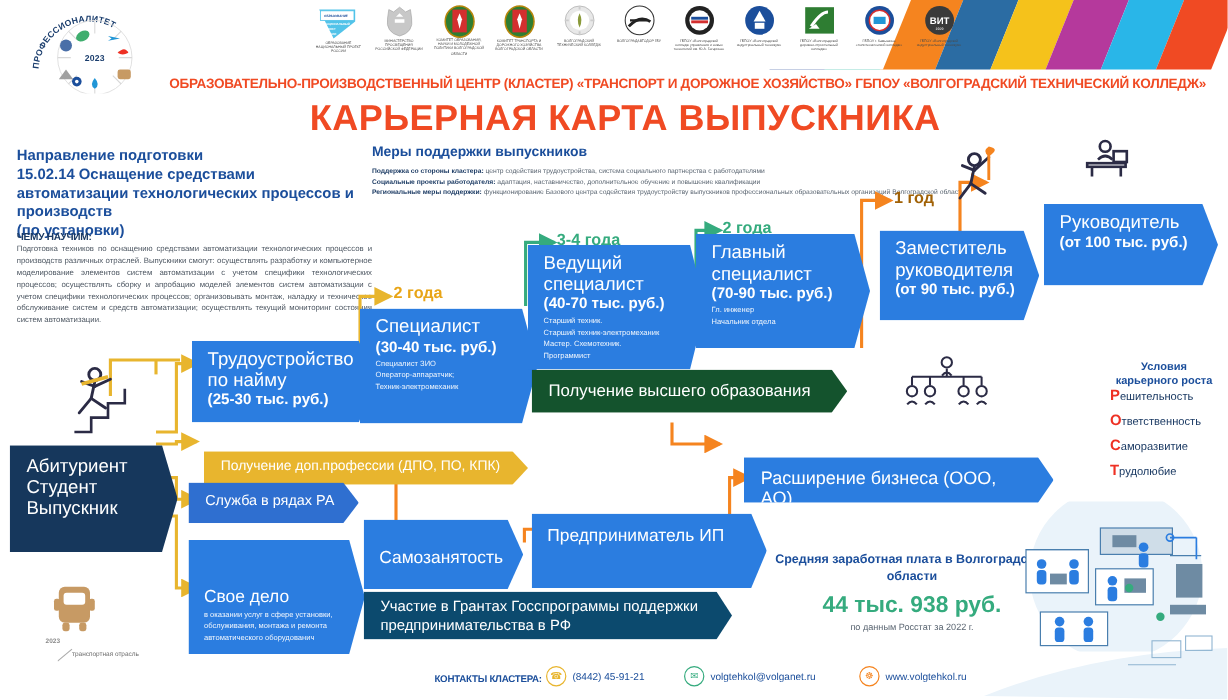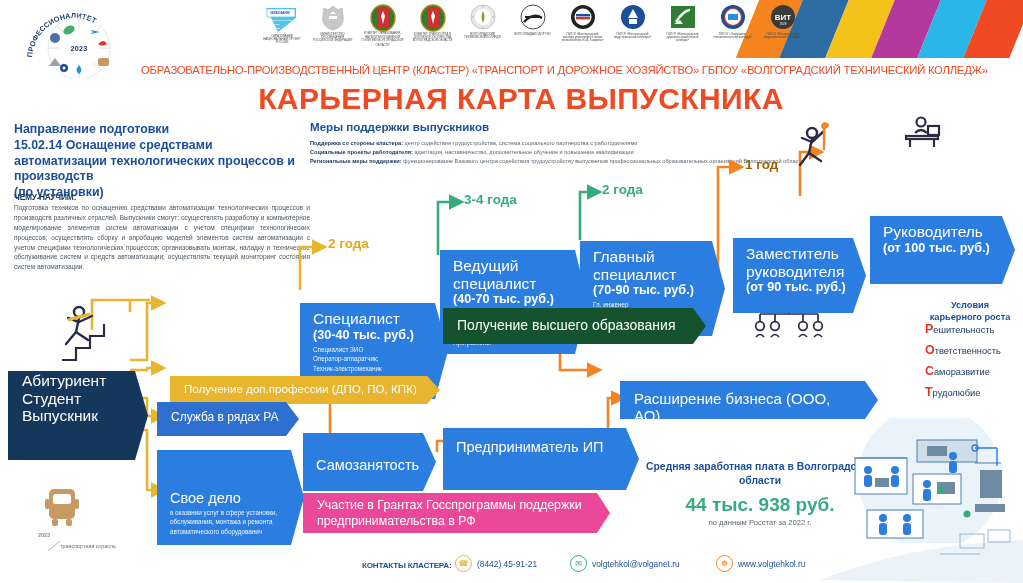--- a/index.html
+++ b/index.html
@@ -20,21 +20,21 @@
   .wheel { position:absolute; left:18px; top:8px; width:110px; height:72px; }
   .wheel-arc { position:absolute; left:6px; top:0px; width:100px; height:70px; }
   .wheel-arc text { font-size:7.2px; font-weight:bold; fill:#1a3d6d; letter-spacing:0.2px; }
 
   
   .logos { position:absolute; left:262px; top:2px; width:540px; height:52px; display:flex; gap:11px; align-items:flex-start; }
   .logo-item { width:52px; text-align:center; }
   .logo-cap { font-size:2.6px; color:#4a4a4a; line-height:1.25; margin-top:1px; transform:scale(1.12); }
 
   
-  .head1 { position:absolute; left:141px; top:64px; width:880px; font-size:11.3px; font-weight:normal;
+  .head1 { position:absolute; left:141px; top:64px; width:880px; font-size:11.3px; font-weight:bold;
            color:#f04a23; letter-spacing:-0.25px; white-space:nowrap; }
   .head2 { position:absolute; left:141px; top:82px; width:760px; text-align:center; font-size:30px;
            font-weight:bold; color:#f04a23; letter-spacing:0.4px; }
 
   
   .napr-t { position:absolute; left:14px; top:122px; font-size:12.4px; font-weight:bold; color:#1b4e9b; }
   .napr-b { position:absolute; left:14px; top:138px; width:290px; font-size:12.4px; font-weight:bold;
             color:#1b4e9b; line-height:1.26; }
   .chemu-h { position:absolute; left:14px; top:192px; font-size:8.4px; font-weight:bold; color:#1b3a63;
              letter-spacing:-0.2px; }
@@ -49,26 +49,26 @@
   
   .chev {
     position:absolute; color:#fff;
     clip-path: polygon(0 0, calc(100% - 13px) 0, 100% 50%, calc(100% - 13px) 100%, 0 100%);
   }
   .blue   { background:#2b7de0; }
   .blue2  { background:#2f6fd0; }
   .navy   { background:#16375c; }
   .green  { background:#14532d; }
   .yellow { background:#e8b52e;margin-top:21px; }
-  .orange { background:#ec4899; }
+  .orange { background:#0c4a6e; }
 
   .bx-title { font-size:15.5px; line-height:1.14; font-weight:400; }
   .bx-money { font-size:12.6px; font-weight:bold; line-height:1.2; }
   .bx-sub   { font-size:6.3px; line-height:1.5; opacity:.93; margin-top:2px; }
-  .pad { padding:7px 18px 7px 13px;margin-top:46px; }
+  .pad { padding:7px 18px 7px 13px; }
 
   
   .dur { position:absolute; font-size:13.5px; font-weight:bold; }
   .dur-y { color:#e8a517; }
   .dur-g { color:#35ab7e; }
   .dur-o { color:#a16207;text-align:right; }
 
   
   .conn { position:absolute; left:0; top:0; width:1023px; height:583px; pointer-events:none; }
 
@@ -361,26 +361,30 @@
       <path d="M756 337 q4 -5 8 0 M771 337 q4 -5 8 0 M799 337 q4 -5 8 0 M814 337 q4 -5 8 0"></path>
       <path d="M785 313 q4 -5 8 0"></path>
     </g>
   </svg>
 
   <div class="dur dur-y" style="left:328px;top:236px">2 года</div>
   <div class="dur dur-g" style="left:464px;top:192px">3-4 года</div>
   <div class="dur dur-g" style="left:602px;top:182px">2 года</div>
   <div class="dur dur-o" style="left:745px;top:157px">1 год</div>
 
-  <div class="chev navy" style="left:8px;top:371px;width:140px;height:89px;padding:1px 18px 9px 14px">
+  <div class="chev navy" style="left:8px;top:371px;width:140px;height:89px;padding:9px 18px 9px 14px">
     <div class="bx-title">Абитуриент</div>
     <div class="bx-title">Студент</div>
     <div class="bx-title">Выпускник</div>
   </div>
 
+  <div class="chev blue pad" style="left:160px;top:284px;width:152px;height:68px">
+    <div class="bx-title">Трудоустройство по найму</div>
+    <div class="bx-money">(25-30 тыс. руб.)</div>
+  </div>
 
   <div class="chev blue pad" style="left:300px;top:257px;width:148px;height:96px">
     <div class="bx-title">Специалист</div>
     <div class="bx-money">(30-40 тыс. руб.)</div>
     <div class="bx-sub" style="white-space:pre-line">Специалист ЗИО
 Оператор-аппаратчик;
 Техник-электромеханик</div>
   </div>
 
   <div class="chev blue pad" style="left:440px;top:204px;width:148px;height:104px">

